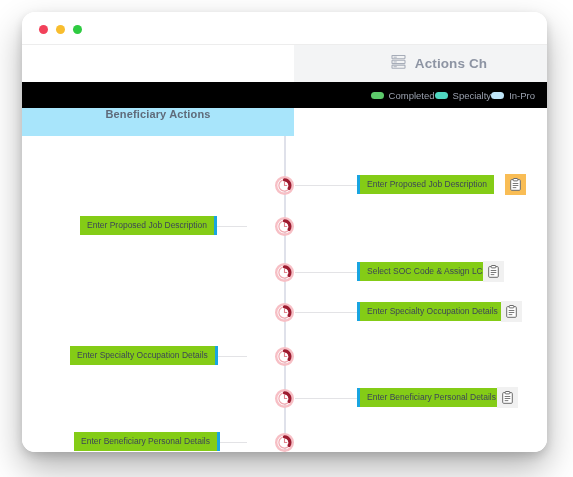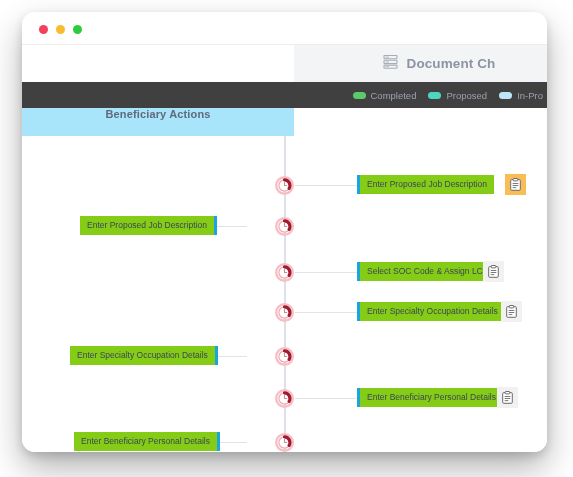--- a/index.html
+++ b/index.html
@@ -68,22 +68,22 @@
     padding-right: 10px;
     gap: 9px;
   }
   .doc-icon { width: 15px; height: 17px; display: block; }
 
   
   .legend {
     position: absolute; left: 0; top: 70px;
     width: 100%; height: 26px;
     display: flex; align-items: center; justify-content: flex-end;
-    gap: 12px; padding-right: 4px;
-    background: #404040;
+    padding-right: 12px;
+    background: #000000;
     font-size: 9.5px; color: #9aa1ae;
   }
   .legend-item { display: flex; align-items: center; gap: 5px; }
   .swatch { width: 13px; height: 7px; border-radius: 4px; display: block; }
 
   
   .colheads {
     position: absolute; left: 0; top: 96px;
     width: 100%; height: 28px;
     display: flex;
@@ -168,32 +168,32 @@
         <span class="doc-icon">
           <svg viewBox="0 0 15 17" xmlns="http://www.w3.org/2000/svg">
             <rect x="1" y="0.5" width="13" height="3.2" rx="0.6" fill="none" stroke="#a6acb8" stroke-width="1.1"></rect>
             <rect x="1" y="5.3" width="13" height="3.2" rx="0.6" fill="none" stroke="#a6acb8" stroke-width="1.1"></rect>
             <rect x="1" y="10.1" width="13" height="3.2" rx="0.6" fill="none" stroke="#a6acb8" stroke-width="1.1"></rect>
             <rect x="2.6" y="1.7" width="3.2" height="0.9" fill="#a6acb8"></rect>
             <rect x="2.6" y="6.5" width="3.2" height="0.9" fill="#a6acb8"></rect>
             <rect x="2.6" y="11.3" width="3.2" height="0.9" fill="#a6acb8"></rect>
           </svg>
         </span>
-        <span>Document Ch</span>
+        <span>Actions Ch</span>
       </div>
     </div>
 
     <div class="legend">
       <div class="legend-item">
         <span class="swatch" style="background:#5cc96a"></span>
         <span>Completed</span>
       </div>
       <div class="legend-item">
         <span class="swatch" style="background:#4fd6c0"></span>
-        <span>Proposed</span>
+        <span>Specialty</span>
       </div>
       <div class="legend-item">
         <span class="swatch" style="background:#bfe6f7"></span>
         <span>In-Pro</span>
       </div>
     </div>
 
     <div class="colheads">
       <div class="colhead left">
         <span>Beneficiary Actions</span>

